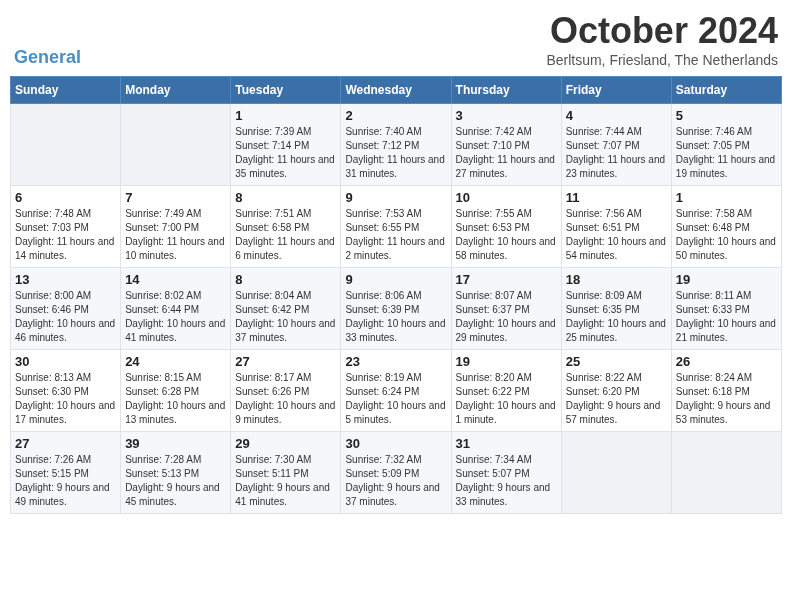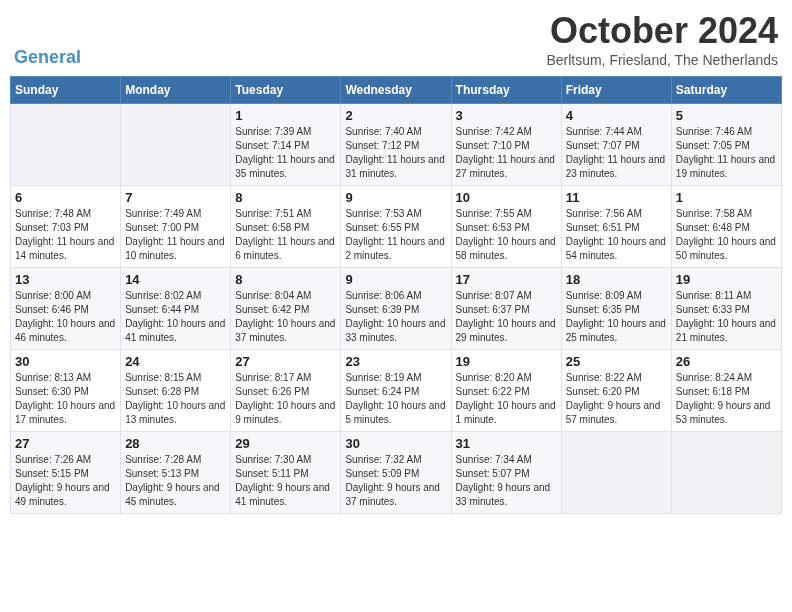--- a/index.html
+++ b/index.html
@@ -235,21 +235,21 @@
           <div class="day-number">26</div>
           <div class="day-info">Sunrise: 8:24 AM<br>Sunset: 6:18 PM<br>Daylight: 9 hours and 53 minutes.</div>
         </td>
       </tr>
       <tr>
         <td>
           <div class="day-number">27</div>
           <div class="day-info">Sunrise: 7:26 AM<br>Sunset: 5:15 PM<br>Daylight: 9 hours and 49 minutes.</div>
         </td>
         <td>
-          <div class="day-number">28</div>
+          <div class="day-number">39</div>
           <div class="day-info">Sunrise: 7:28 AM<br>Sunset: 5:13 PM<br>Daylight: 9 hours and 45 minutes.</div>
         </td>
         <td>
           <div class="day-number">29</div>
           <div class="day-info">Sunrise: 7:30 AM<br>Sunset: 5:11 PM<br>Daylight: 9 hours and 41 minutes.</div>
         </td>
         <td>
           <div class="day-number">30</div>
           <div class="day-info">Sunrise: 7:32 AM<br>Sunset: 5:09 PM<br>Daylight: 9 hours and 37 minutes.</div>
         </td>

